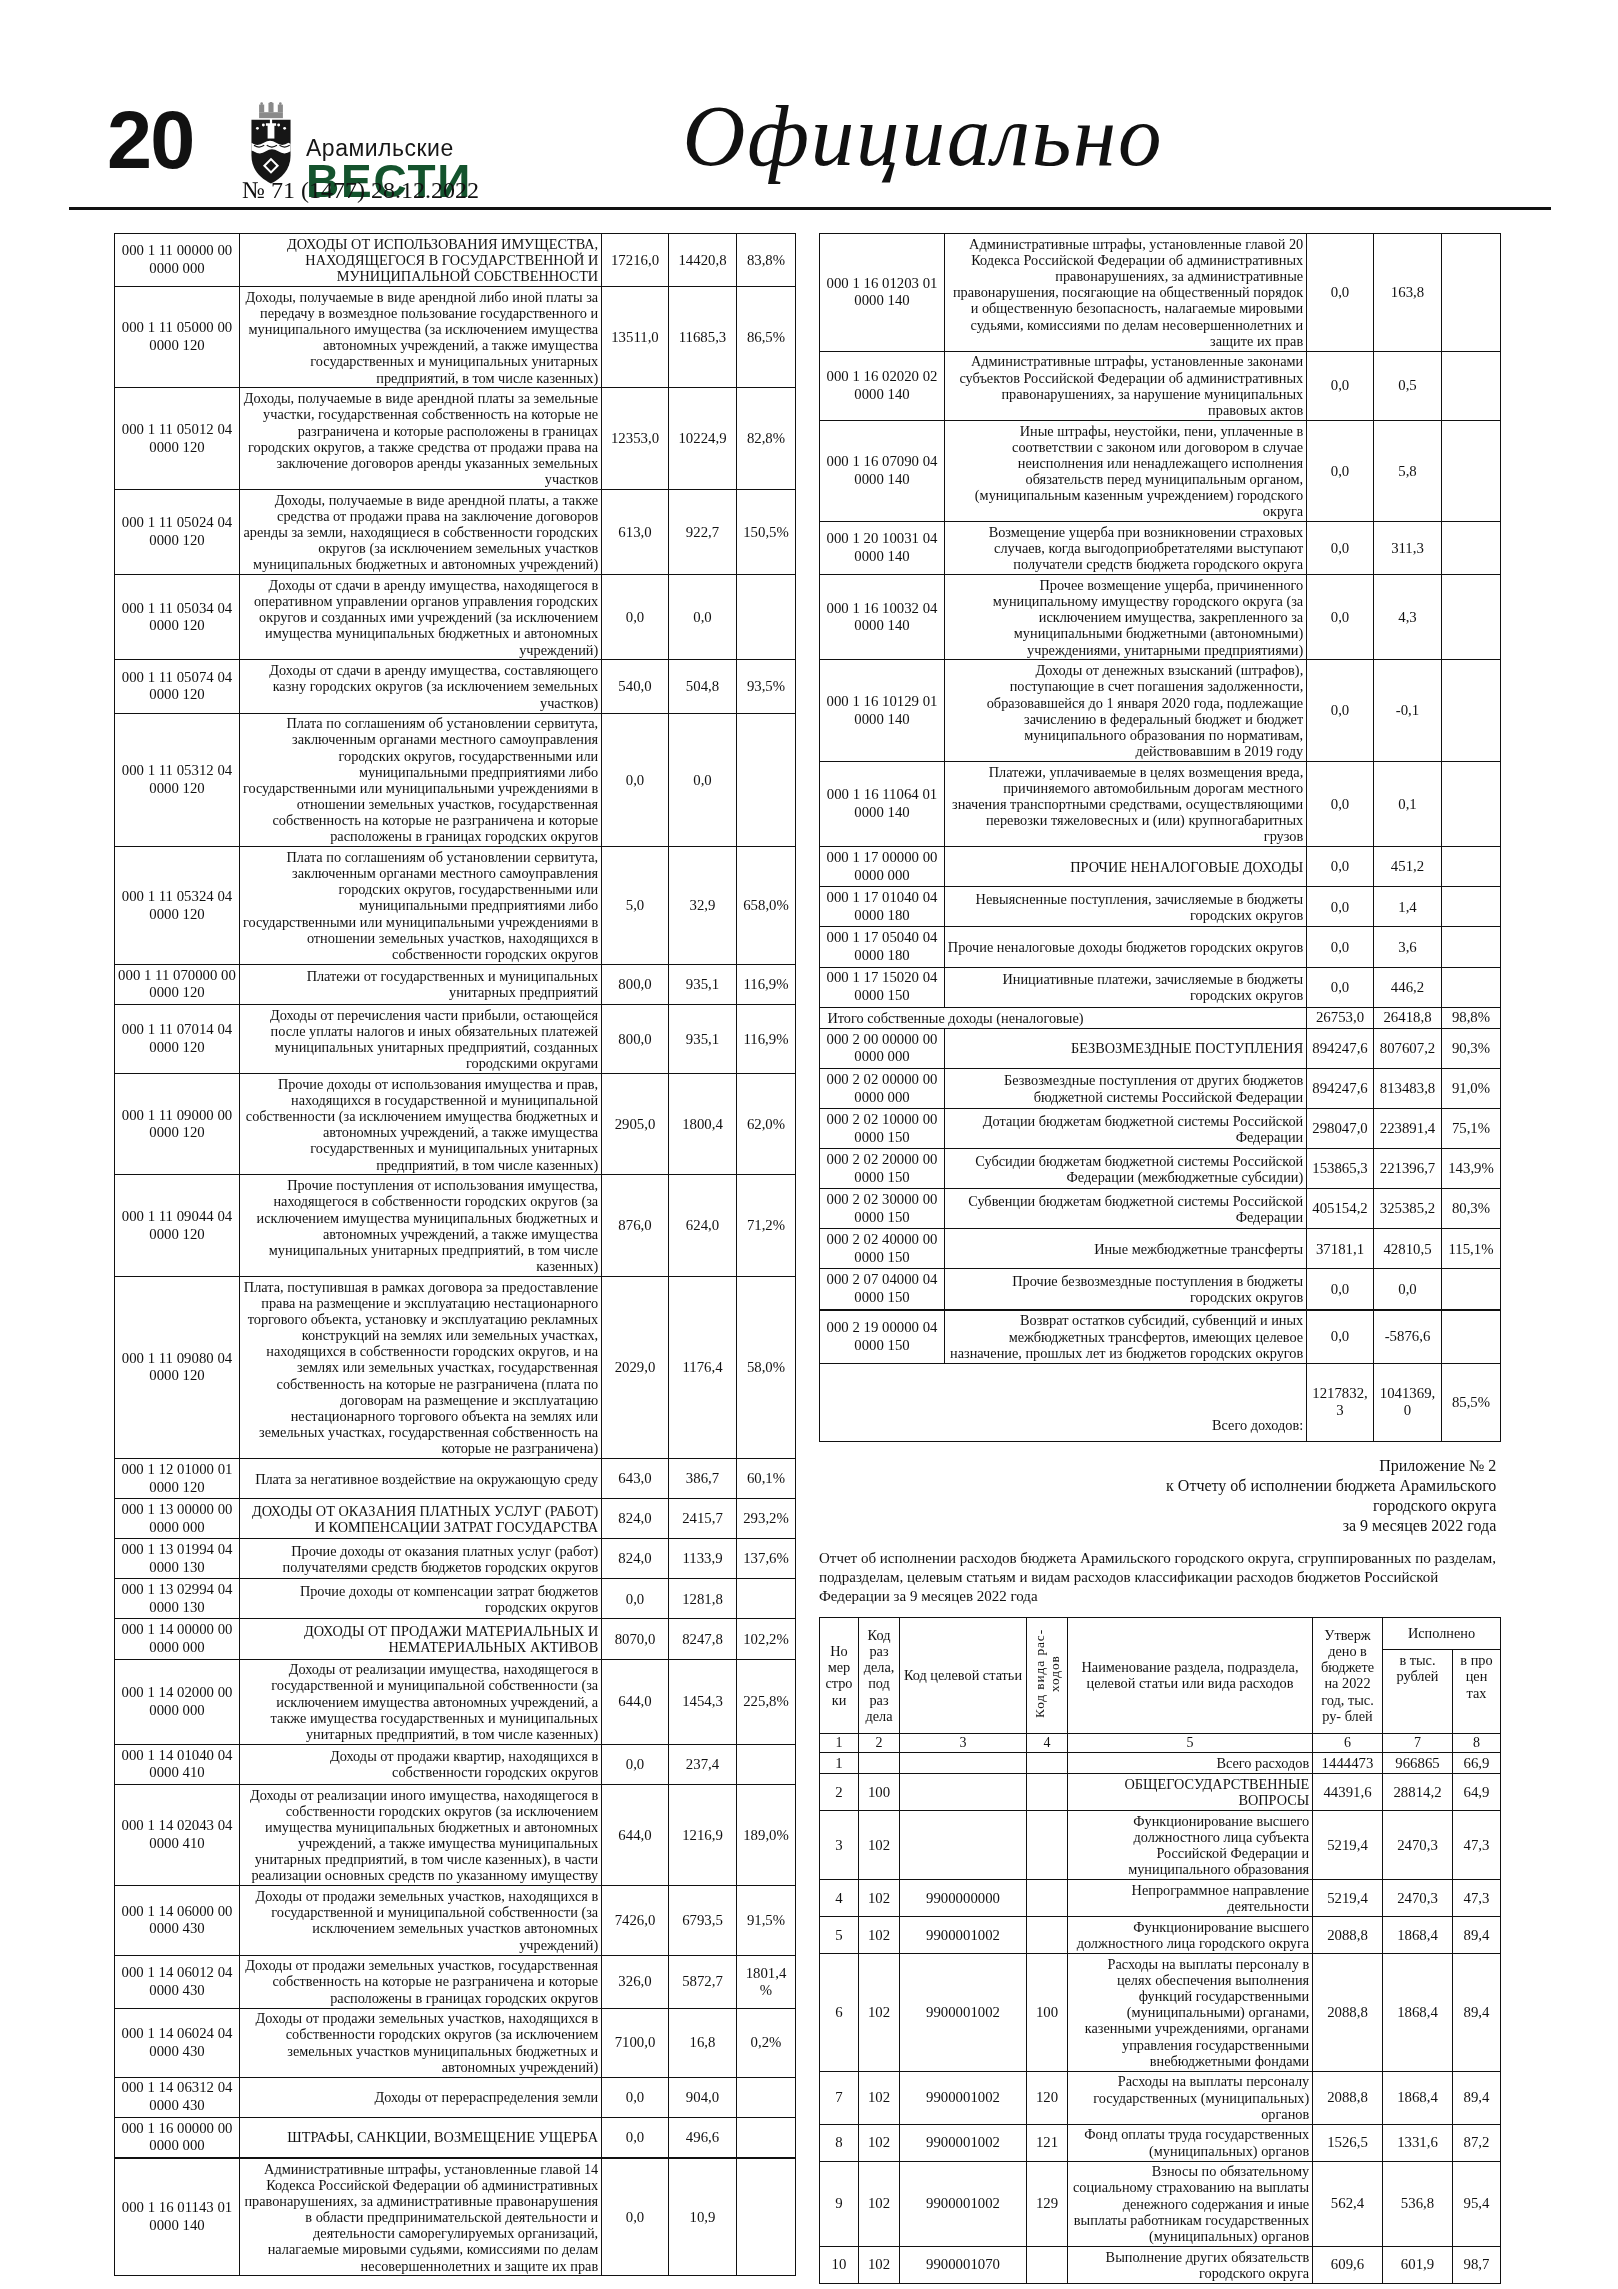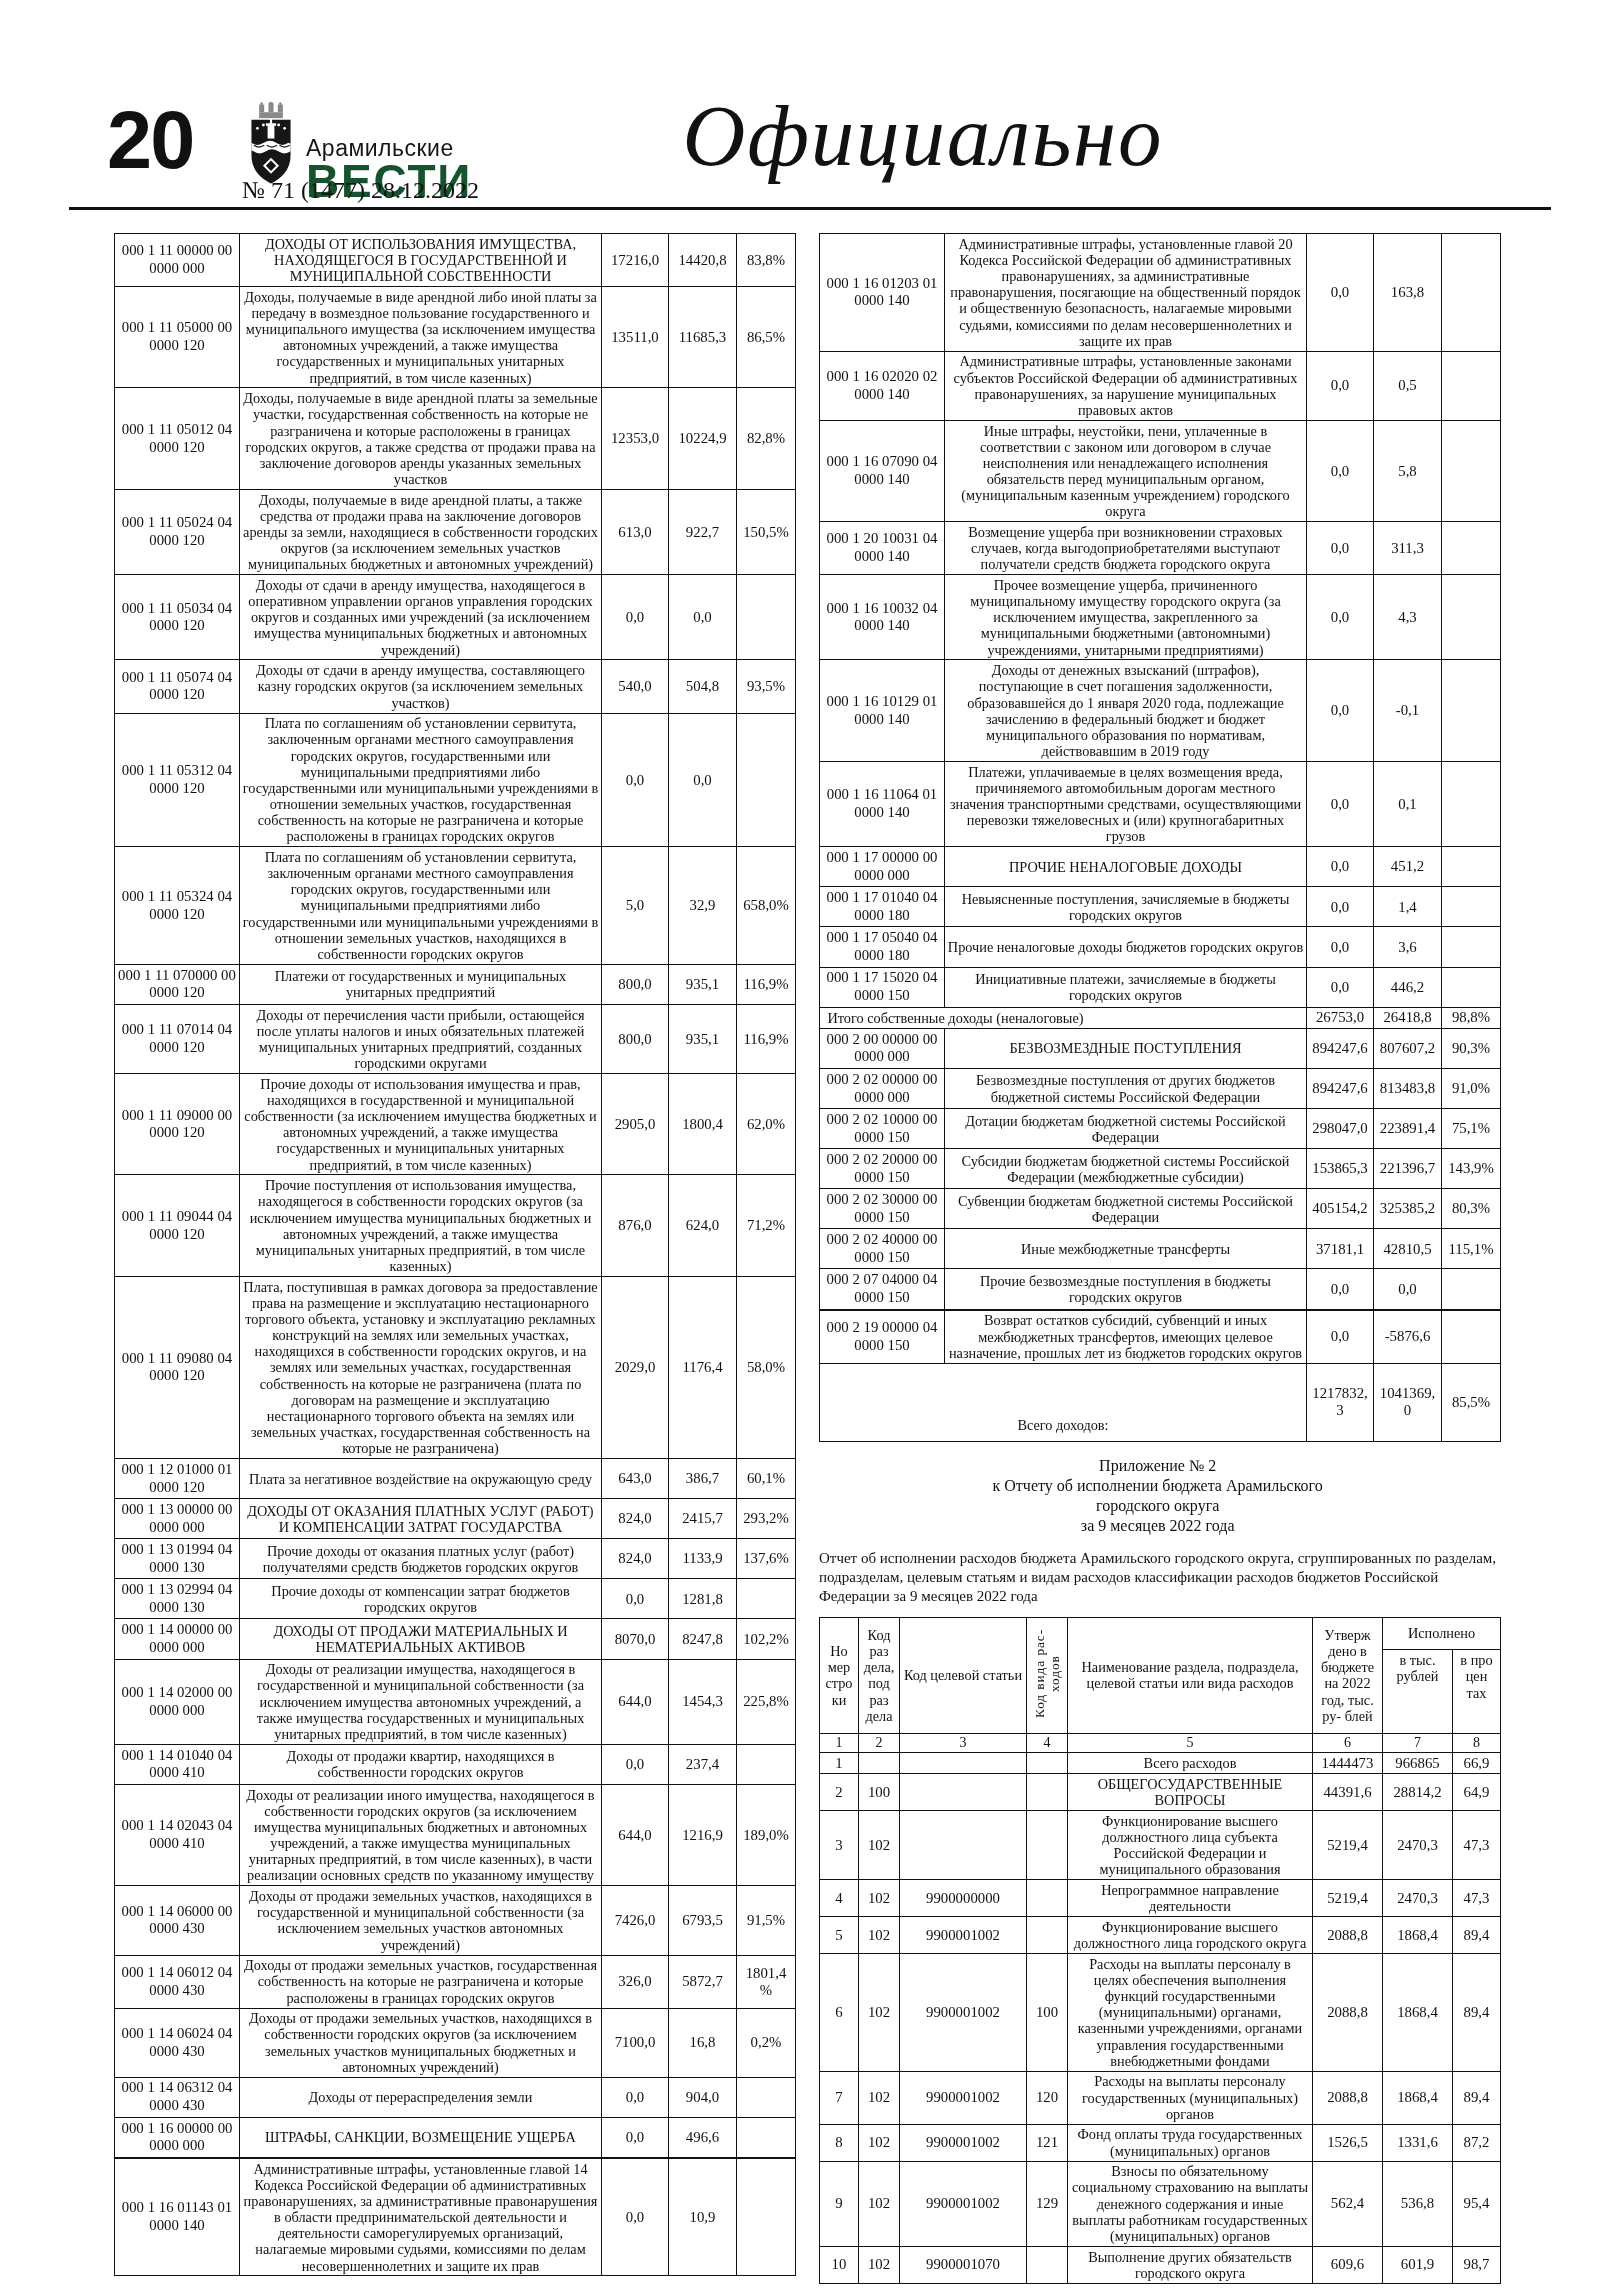--- a/index.html
+++ b/index.html
@@ -19,34 +19,34 @@
 
   
   .cols{position:absolute;top:233px;left:114px;width:1386px;display:flex;gap:24px;align-items:flex-start;}
   .col{width:681px;}
 
   
   table{border-collapse:collapse;width:681px;table-layout:fixed;border:1.8px solid #111;}
   td,th{border:0.9px solid #111;font-size:14.3px;line-height:1.13;padding:1.8px 2.8px;vertical-align:middle;text-align:center;word-wrap:break-word;}
   th{font-weight:normal;}
   .c-code{font-size:14.8px;line-height:1.2;}
-  .c-desc{text-align:center;}
+  .c-desc{text-align:right;}
   .c-desc.left{text-align:left;padding-left:7.4px;}
   .c-num,.c-pct{font-size:14.8px;}
   tr.thick td{border-top-width:2.8px;}
   tr.tall td{height:78px;}
   tr.tall .c-desc{vertical-align:bottom;padding-bottom:7.4px;}
 
   
   .vth{writing-mode:vertical-rl;transform:rotate(180deg);display:inline-block;max-height:109px;font-size:13.4px;letter-spacing:0.9px;line-height:1.15;}
   .exp-head th{font-size:14.3px;}
   .num-row th{font-size:14px;padding:0.9px 1.8px;}
 
   
-  .appendix{margin:14.8px 3.7px 13px 0;text-align:center;font-size:16px;line-height:1.25;}
+  .appendix{margin:14.8px 3.7px 13px 0;text-align:right;font-size:16px;line-height:1.25;}
   .exp-intro{margin:0 0 11px 0;text-align:left;font-size:15px;line-height:1.25;}
 </style>
 </head>
 <body>
 
 <div class="page">
 
   <div class="pagenum">20</div>
 
   <svg class="crest" viewBox="0 0 60 100" xmlns="http://www.w3.org/2000/svg">

